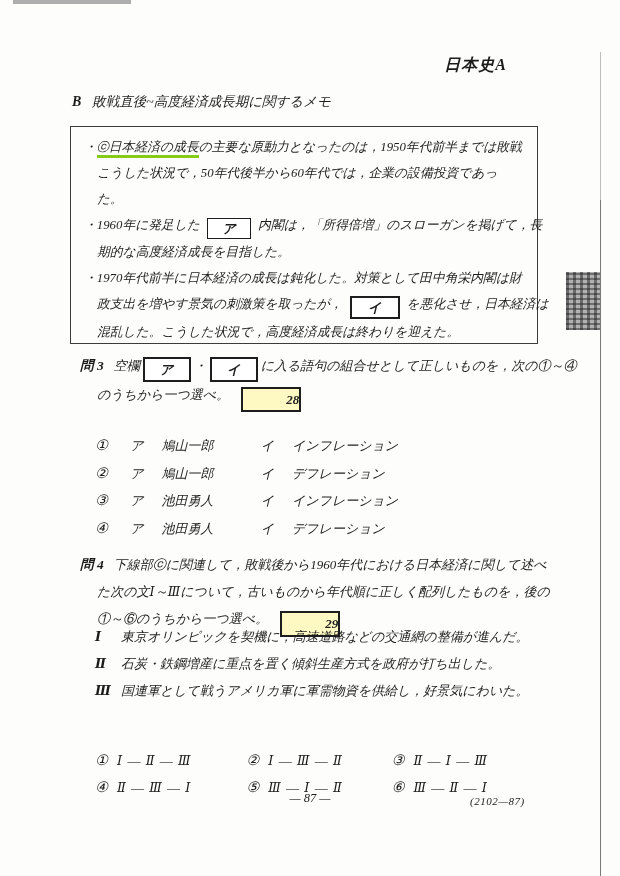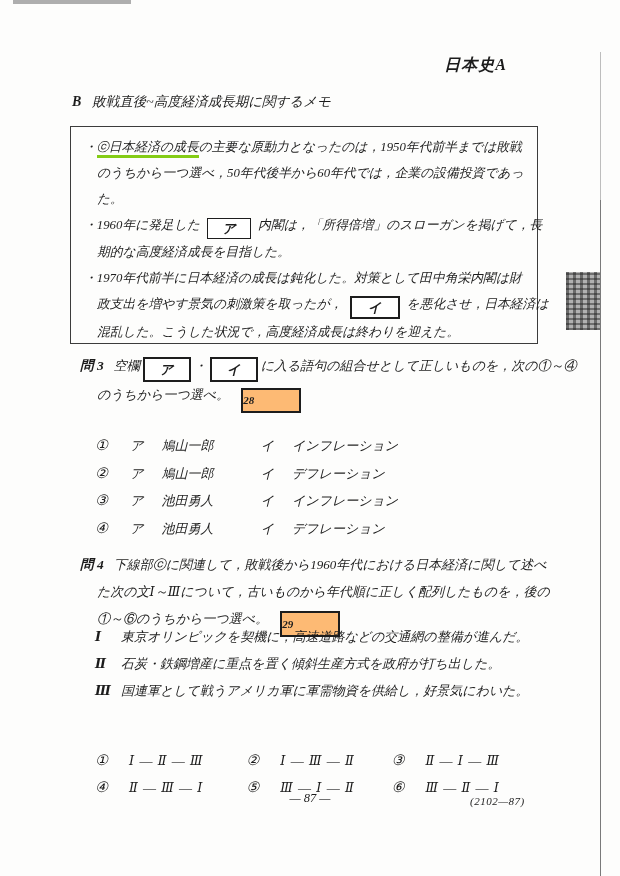--- a/index.html
+++ b/index.html
@@ -32,22 +32,22 @@
   .memo-line.cont{padding-left:13px;}
   .u{border-bottom:3px solid #84cc16;padding-bottom:1px;}
   .cmark{font-size:12px;}
   
   .ibox{display:inline-block;min-width:42px;height:19px;line-height:19px;
     border:1.5px solid #1d1d1d;text-align:center;margin:0 7px;vertical-align:-4px;
     font-size:13px;font-weight:bold;background:#fff;}
   .ibox.thick{border-width:2.5px;min-width:46px;}
   .ibox.q3box{min-width:44px;height:21px;line-height:21px;border-width:2px;margin:0 3px;}
   .numbox{display:inline-block;min-width:56px;height:21px;line-height:21px;
-    border:2px solid #1d1d1d;text-align:left;margin-left:12px;vertical-align:-5px;
-    font-size:11px;font-weight:bold;background:#fdba74;}
+    border:2px solid #1d1d1d;text-align:right;margin-left:12px;vertical-align:-5px;
+    font-size:13px;font-weight:bold;background:#fef9c3;}
   .numbox.thick{border-width:2.5px;height:22px;line-height:22px;}
   
   .q-line{font-size:13px;line-height:27px;white-space:nowrap;}
   .q-label{font-weight:bold;margin-right:10px;font-size:13.5px;margin-left:8px;}
   .q3-row1{position:absolute;left:72px;top:352px;}
   .q3-row2{position:absolute;left:97px;top:381px;}
   .q3-options{position:absolute;left:95px;top:432px;}
   .q3-opt{font-size:13px;line-height:26.5px;white-space:nowrap;}
   .onum{display:inline-block;width:22px;font-size:14.5px;}
   .okey{display:inline-block;width:22px;margin-left:10px;}
@@ -57,21 +57,21 @@
   .q4-block{position:absolute;left:72px;top:551px;}
   .q4-block .cont{padding-left:25px;}
   .q4-statements{position:absolute;left:95px;top:623px;}
   .stmt{font-size:13px;line-height:27px;white-space:nowrap;}
   .stmt-num{display:inline-block;width:26px;font-weight:bold;}
   .q4-options{position:absolute;left:95px;top:747px;}
   .q4-optrow{font-size:13px;line-height:27px;white-space:nowrap;}
   .q4-cell{display:inline-block;}
   .q4-cell.c1{width:148px;}
   .q4-cell.c2{width:142px;}
-  .q4-cell .seq{margin-left:12px;letter-spacing:1px;}
+  .q4-cell .seq{letter-spacing:1px;}
   
   .footer-page{position:absolute;left:0;top:791px;width:540px;text-align:center;font-size:12.5px;margin-left:40px;}
   .footer-code{position:absolute;left:470px;top:795px;font-size:11px;letter-spacing:0.5px;}
 </style>
 </head>
 <body>
 
 <div class="page">
 
   <div class="artifact-topbar"></div>
@@ -80,21 +80,21 @@
 
   <div class="subject">日本史A</div>
   <div class="section-heading">
     <span class="sec-label">B</span><span>敗戦直後~高度経済成長期に関するメモ</span>
   </div>
 
   <div class="memo-box">
     <div class="memo-line">
       <span>・</span><span class="u"><span class="cmark">ⓒ</span><span>日本経済の成長</span></span><span>の主要な原動力となったのは，1950年代前半までは敗戦</span>
     </div>
-    <div class="memo-line cont">のうちから一つ選べ，50年代後半から60年代では，企業の設備投資であっ</div>
+    <div class="memo-line cont">こうした状況で，50年代後半から60年代では，企業の設備投資であっ</div>
     <div class="memo-line cont">た。</div>
     <div class="memo-line">
       <span>・1960年に発足した</span><span class="ibox">ア</span><span>内閣は，「所得倍増」のスローガンを掲げて，長</span>
     </div>
     <div class="memo-line cont">期的な高度経済成長を目指した。</div>
     <div class="memo-line">・1970年代前半に日本経済の成長は鈍化した。対策として田中角栄内閣は財</div>
     <div class="memo-line cont">
       <span>政支出を増やす景気の刺激策を取ったが，</span><span class="ibox thick">イ</span><span>を悪化させ，日本経済は</span>
     </div>
     <div class="memo-line cont">混乱した。こうした状況で，高度経済成長は終わりを迎えた。</div>

